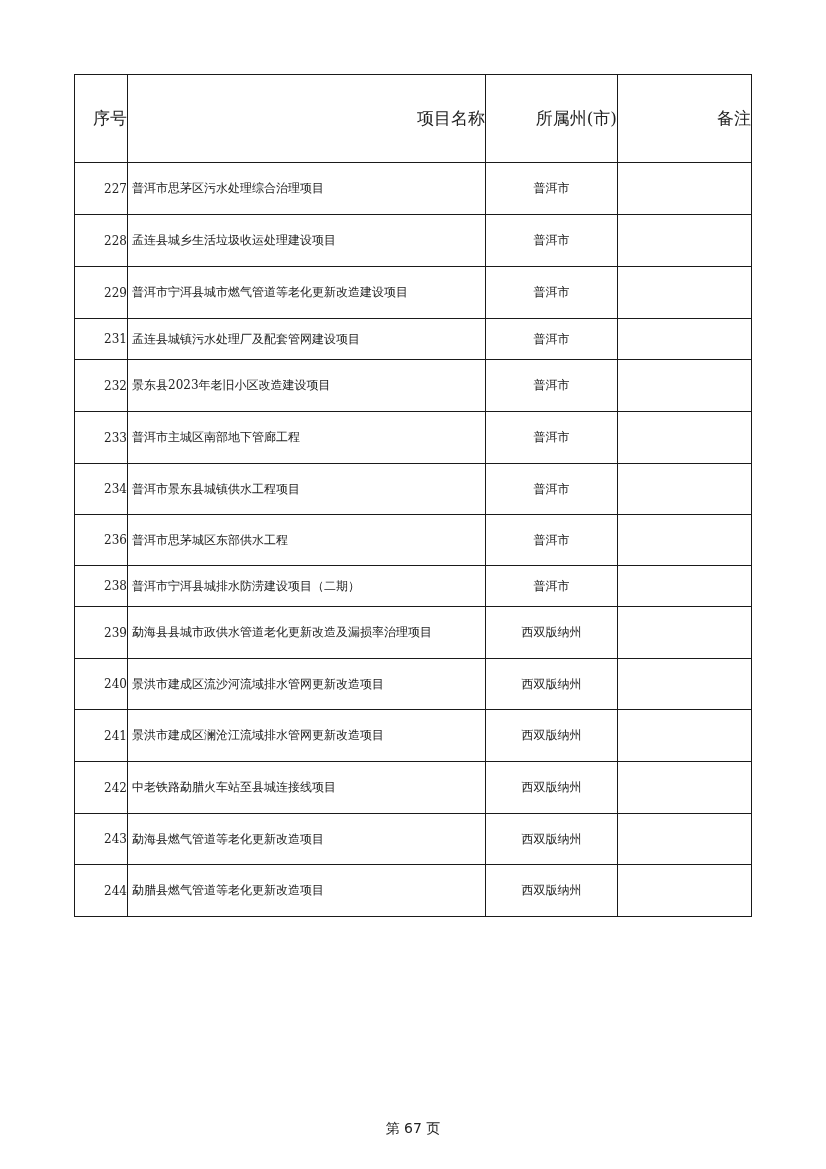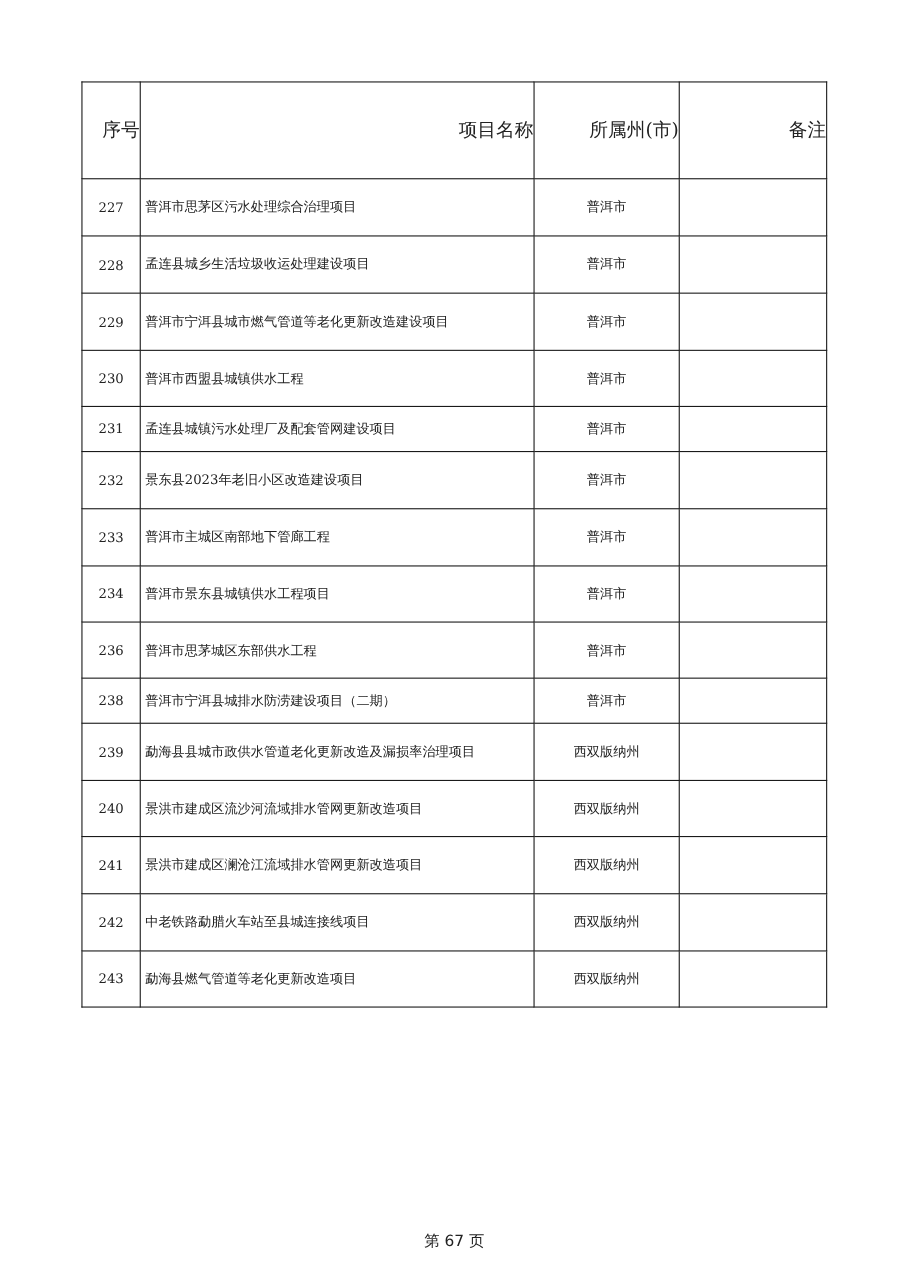--- a/index.html
+++ b/index.html
@@ -3,21 +3,21 @@
 <meta charset="utf-8">
 <style>
   html, body { margin: 0; padding: 0; background: #ffffff; }
   body { width: 826px; height: 1169px; position: relative; overflow: hidden;
          font-family: "DejaVu Serif", "Liberation Serif", serif; color: #222; }
   table.projects { position: absolute; left: 74px; top: 74px; width: 677px;
          border-collapse: collapse; table-layout: fixed; }
   table.projects td, table.projects th { border: 1.5px solid #1a1a1a; padding: 0; }
   th { font-weight: normal; font-size: 17px; text-align: right; vertical-align: middle; height: 87px; }
   td { font-size: 12px; vertical-align: middle; }
-  td.num { text-align: center; }
+  td.num { text-align: right; }
   td.name { text-align: left; padding-left: 4px !important; white-space: nowrap; overflow: hidden; }
   td.region { text-align: center; }
   .footer { position: absolute; top: 1120px; left: 0; width: 826px; text-align: center;
             font-size: 14px; font-family: "DejaVu Sans", "Liberation Sans", sans-serif; }
 </style>
 </head>
 <body>
 
 <table class="projects">
   <colgroup>
@@ -43,26 +43,20 @@
       </tr>
       <tr style="height: 52px;">
         <td class="num">228</td>
         <td class="name">孟连县城乡生活垃圾收运处理建设项目</td>
         <td class="region">普洱市</td>
         <td class="remarks"></td>
       </tr>
       <tr style="height: 52px;">
         <td class="num">229</td>
         <td class="name">普洱市宁洱县城市燃气管道等老化更新改造建设项目</td>
-        <td class="region">普洱市</td>
-        <td class="remarks"></td>
-      </tr>
-      <tr style="height: 51px;">
-        <td class="num">230</td>
-        <td class="name">普洱市西盟县城镇供水工程</td>
         <td class="region">普洱市</td>
         <td class="remarks"></td>
       </tr>
       <tr style="height: 41px;">
         <td class="num">231</td>
         <td class="name">孟连县城镇污水处理厂及配套管网建设项目</td>
         <td class="region">普洱市</td>
         <td class="remarks"></td>
       </tr>
       <tr style="height: 52px;">
@@ -118,16 +112,22 @@
         <td class="name">中老铁路勐腊火车站至县城连接线项目</td>
         <td class="region">西双版纳州</td>
         <td class="remarks"></td>
       </tr>
       <tr style="height: 51px;">
         <td class="num">243</td>
         <td class="name">勐海县燃气管道等老化更新改造项目</td>
         <td class="region">西双版纳州</td>
         <td class="remarks"></td>
       </tr>
+      <tr style="height: 52px;">
+        <td class="num">244</td>
+        <td class="name">勐腊县燃气管道等老化更新改造项目</td>
+        <td class="region">西双版纳州</td>
+        <td class="remarks"></td>
+      </tr>
     </tbody>
 </table>
 
 <div class="footer">第 67 页</div>
 
 </body></html>

